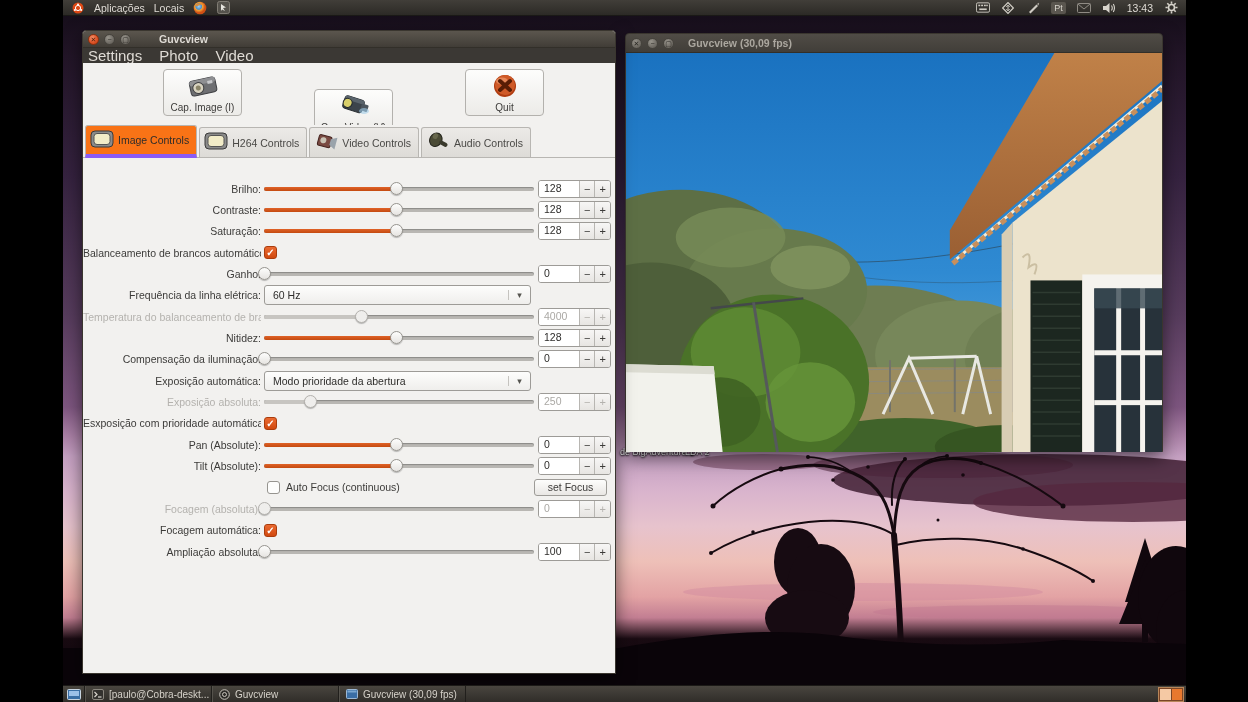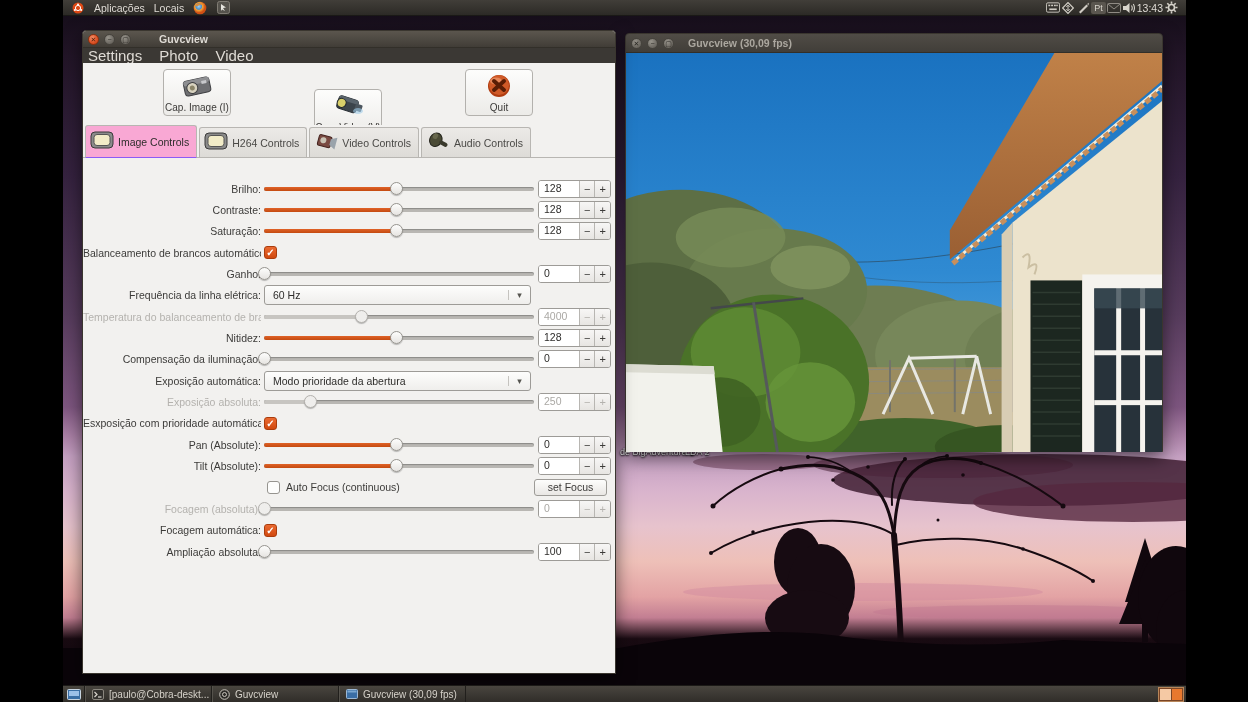--- a/index.html
+++ b/index.html
@@ -11,21 +11,21 @@
       #a97fa5 62%,#c5a0c2 65%,#d9b4cd 70%,#e7c3cd 75%,#eec0b8 80%,#e3a3a4 85%,#c27e92 88%,
       #190b12 91%,#06030a 100%); }
   #wallpaper-svg { position:absolute; left:0; top:0; width:1123px; height:702px; }
 
   
   .panel { position:absolute; left:0; top:0; width:100%; height:16px; z-index:50;
     background:linear-gradient(#413e39,#2c2a26); display:flex; align-items:center;
     color:#dfdbd5; font-size:10.5px; border-bottom:1px solid #1a1916; }
   .panel-left { display:flex; align-items:center; gap:9px; padding-left:8px; }
   .panel-center { position:absolute; left:0; right:0; text-align:center; pointer-events:none; }
-  .panel-right { margin-left:auto; display:flex; align-items:center; gap:1px; padding-right:8px; }
+  .panel-right { margin-left:auto; display:flex; align-items:center; gap:11px; padding-right:8px; }
   .picon { display:inline-flex; align-items:center; justify-content:center; width:14px; height:13px; }
   .lang-box { background:#5a564f; color:#d8d4cc; border-radius:2px; font-size:9px; padding:1px 3px; }
 
   
   .win { position:absolute; border:1px solid #3a362f; border-radius:4px 4px 0 0;
     box-shadow:0 6px 18px rgba(0,0,0,.55); }
   .titlebar { height:17px; border-radius:3px 3px 0 0; display:flex; align-items:center;
     background:linear-gradient(#5b564e,#413d37); border-bottom:1px solid #322f29; }
   .titlebar.unfocused { background:linear-gradient(#504c46,#413e39); }
   .tb-btn { width:11px; height:11px; border-radius:50%; margin-left:5px; display:inline-flex;
@@ -36,31 +36,31 @@
     border:1px solid #46433d; color:#2c2a26; }
   .tb-title { color:#dfdbd5; font-weight:bold; font-size:10.5px; margin-left:28px; }
   .titlebar.unfocused .tb-title { color:#aba79f; margin-left:14px; font-weight:bold; }
   .menubar { height:15px; background:#3b3834; display:flex; align-items:center; gap:17px;
     padding-left:5px; color:#dfdbd5; font-size:15px; }
   .menubar span { cursor:default; }
 
   
   #main-win { left:19px; top:30px; width:534px; height:644px; background:#f2f1ef; z-index:20; }
   .toolbar { position:relative; height:62px; background:#f2f1ef; }
-  .toolbutton { position:absolute; top:6px; width:68px; height:47px; border:1px solid #b3b1ad;
+  .toolbutton { position:absolute; top:6px; width:79px; height:47px; border:1px solid #b3b1ad;
     border-radius:4px; background:linear-gradient(#fdfdfc,#ecebe8); display:flex; flex-direction:column;
     align-items:center; justify-content:flex-end; padding-bottom:2px; font-size:10px; color:#3c3b39; }
   .toolbutton .ticon { position:absolute; top:3px; }
   .tabs { position:relative; height:33px; display:flex; align-items:flex-end; padding-left:2px;
     border-bottom:1px solid #b8b6b2; background:#f2f1ef; }
   .tab { height:30px; display:flex; align-items:center; gap:4px; padding:0 7px 0 4px;
     border:1px solid #b8b6b2; border-bottom:none; border-radius:3px 3px 0 0; margin-right:2px;
     background:linear-gradient(#eceae7,#dddbd7); font-size:10.5px; color:#4a4946; }
-  .tab.active { height:33px; background:#f9a8d4; position:relative; z-index:2; margin-bottom:-1px;
-    border-bottom:1px solid #8b5cf6; color:#2e2d2b; }
+  .tab.active { height:33px; background:#f97316; position:relative; z-index:2; margin-bottom:-1px;
+    border-bottom:4px solid #8b5cf6; color:#2e2d2b; }
 
   .controls { padding-top:20px; }
   .row { display:flex; align-items:center; height:21.35px; font-size:10.5px; color:#3c3b39; }
   .row-label { width:178px; text-align:right; white-space:nowrap; overflow:hidden; }
   .row.disabled .row-label { color:#b4b2ae; }
   .slider { position:relative; width:270px; height:16px; margin-left:3px; }
   .slider .track { position:absolute; left:0; right:0; top:6px; height:4px; background:#b9b7b3;
     border-radius:2px; box-shadow:inset 0 1px 1px rgba(0,0,0,.25); }
   .slider .fill { position:absolute; left:0; top:6px; height:4px; background:linear-gradient(#e06227,#c44a10);
     border-radius:2px; }

